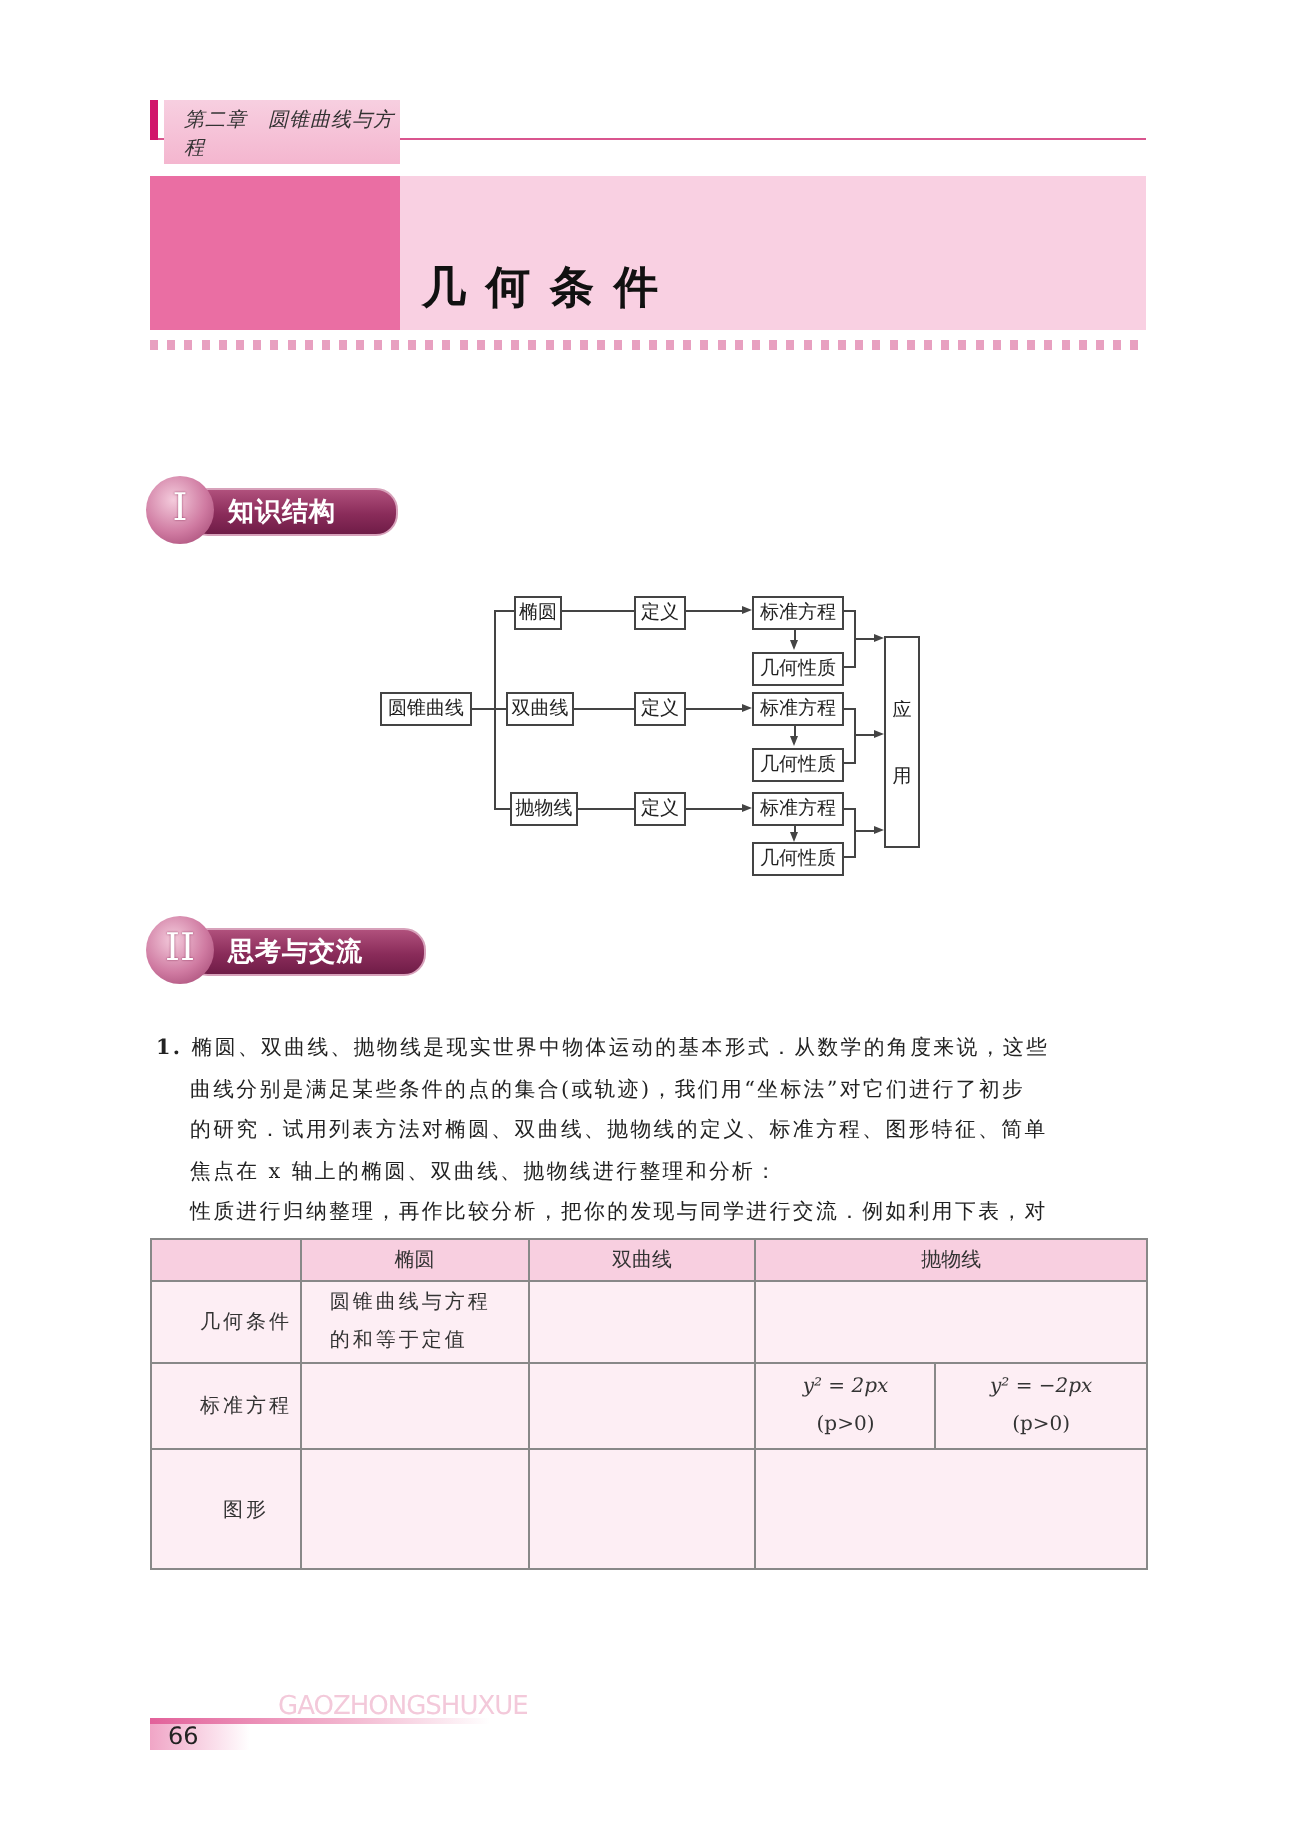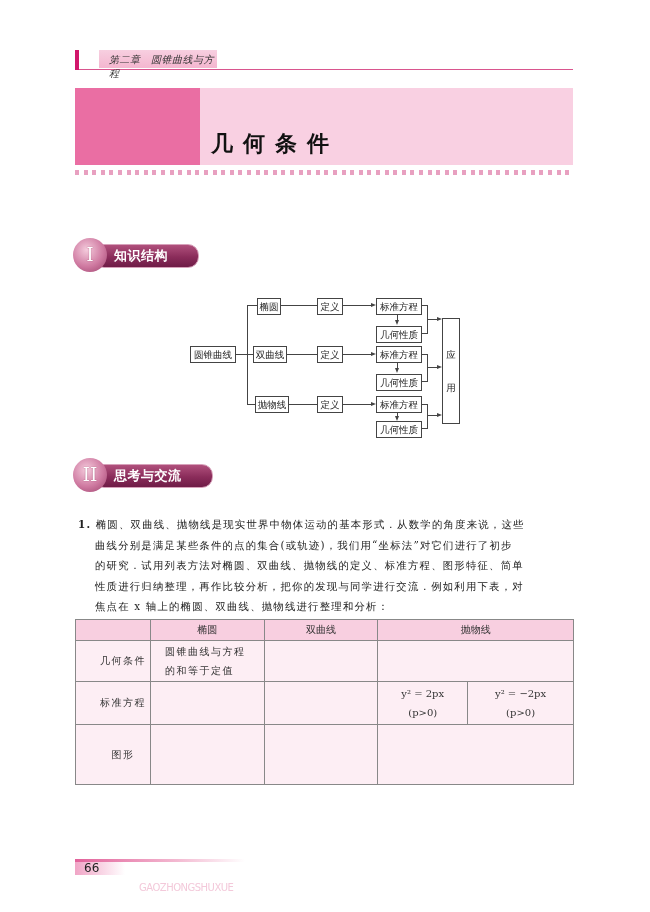--- a/index.html
+++ b/index.html
@@ -3,21 +3,21 @@
 <meta charset="utf-8">
 <style>
   html, body { margin: 0; padding: 0; background: #ffffff; }
   body { width: 650px; height: 912px; position: relative; overflow: hidden;
          font-family: "DejaVu Serif", "Liberation Serif", serif; color: #222; }
 
   
   .run-header { position: absolute; left: 75px; top: 50px; width: 498px; height: 19px;
                 border-bottom: 1px solid #d9558e; }
   .run-header .bar { position: absolute; left: 0; top: 0; width: 4px; height: 20px; background: #d1166b; }
-  .run-header .tab { position: absolute; left: 24px; top: 0; width: 118px; height: 18px;
+  .run-header .tab { position: absolute; left: 7px; top: 0; width: 118px; height: 32px;
                      background: linear-gradient(180deg, #f7cfe0 0%, #f4b6cf 100%); }
   .run-header .tab span { position: absolute; left: 10px; top: 3px; font-size: 10px; font-style: italic;
                           font-family: "DejaVu Sans", sans-serif; color: #333; letter-spacing: 0.5px; }
 
   
   .banner { position: absolute; left: 75px; top: 88px; width: 498px; height: 77px; background: #f9d0e2; }
   .banner .block { position: absolute; left: 0; top: 0; width: 125px; height: 77px; background: #ea6ea3; }
   .banner .title { position: absolute; left: 136px; top: 41px; font-family: "DejaVu Sans", sans-serif;
                    font-weight: bold; font-size: 22px; letter-spacing: 10px; color: #111; }
   .dots { position: absolute; left: 75px; top: 170px; width: 498px; height: 5px;
@@ -57,29 +57,29 @@
   .para .indent { padding-left: 17px; }
 
   
   .tbl { position: absolute; left: 75px; top: 619px; width: 499px; border-collapse: collapse;
          border: 1.5px solid #333; font-size: 10px; color: #333; }
   .tbl td { border: 1px solid #888; text-align: center; padding: 0; }
   .tbl .hdr td { background: #f8cfe0; height: 20px; }
   .tbl .body td { background: #fdeef4; }
   .tbl .rowlabel { letter-spacing: 1.5px; padding-left: 20px; }
   .tbl .left { text-align: left; padding-left: 14px; line-height: 19px; letter-spacing: 1.5px; }
-  .eq { line-height: 19px; font-family: "DejaVu Serif", serif; font-size: 10px; }
+  .eq { font-style: italic; line-height: 19px; font-family: "DejaVu Serif", serif; font-size: 10px; }
 
   
   .footer { position: absolute; left: 75px; top: 845px; width: 180px; height: 16px; }
   .footer .pg { position: absolute; left: 0; top: 16px; width: 50px; height: 14px;
                 background: linear-gradient(90deg, #f0a5c6 0%, #fbe3ee 70%, #fff 100%); }
   .footer .pg span { position: absolute; left: 9px; top: 0px; font-family: "DejaVu Sans", sans-serif; font-size: 12px; color: #222; }
-  .footer .brand { position: absolute; left: 64px; top: 1px; font-family: "DejaVu Sans", sans-serif; font-size: 10px;
-                   color: #f3c9da; letter-spacing: -0.5px; margin-top: 36px; }
+  .footer .brand { position: absolute; left: 64px; top: 1px; font-family: "DejaVu Sans", sans-serif; font-size: 13px;
+                   color: #f3c9da; letter-spacing: -0.5px; }
   .footer .rule { position: absolute; left: 0; top: 14px; width: 170px; height: 3px;
                   background: linear-gradient(90deg, #e2619a 0%, #f3b9d1 60%, rgba(255,255,255,0) 100%); }
 </style>
 </head>
 <body>
 
 <div class="run-header">
   <div class="bar"></div>
   <div class="tab">
     <span>第二章　圆锥曲线与方程</span>
@@ -167,22 +167,22 @@
   </div>
   <div class="circle">
     <span>II</span>
   </div>
 </div>
 
 <div class="para">
   <div class="line"><span class="num">1.</span> <span>椭圆、双曲线、抛物线是现实世界中物体运动的基本形式．从数学的角度来说，这些</span></div>
   <div class="line indent">曲线分别是满足某些条件的点的集合(或轨迹)，我们用“坐标法”对它们进行了初步</div>
   <div class="line indent">的研究．试用列表方法对椭圆、双曲线、抛物线的定义、标准方程、图形特征、简单</div>
+  <div class="line indent">焦点在 x 轴上的椭圆、双曲线、抛物线进行整理和分析：</div>
   <div class="line indent">性质进行归纳整理，再作比较分析，把你的发现与同学进行交流．例如利用下表，对</div>
-  <div class="line indent">焦点在 x 轴上的椭圆、双曲线、抛物线进行整理和分析：</div>
 </div>
 
 <table class="tbl">
   <colgroup>
     <col style="width:75px">
       <col style="width:114px">
       <col style="width:114px">
       <col style="width:90px">
       <col style="width:106px">
   </colgroup>

